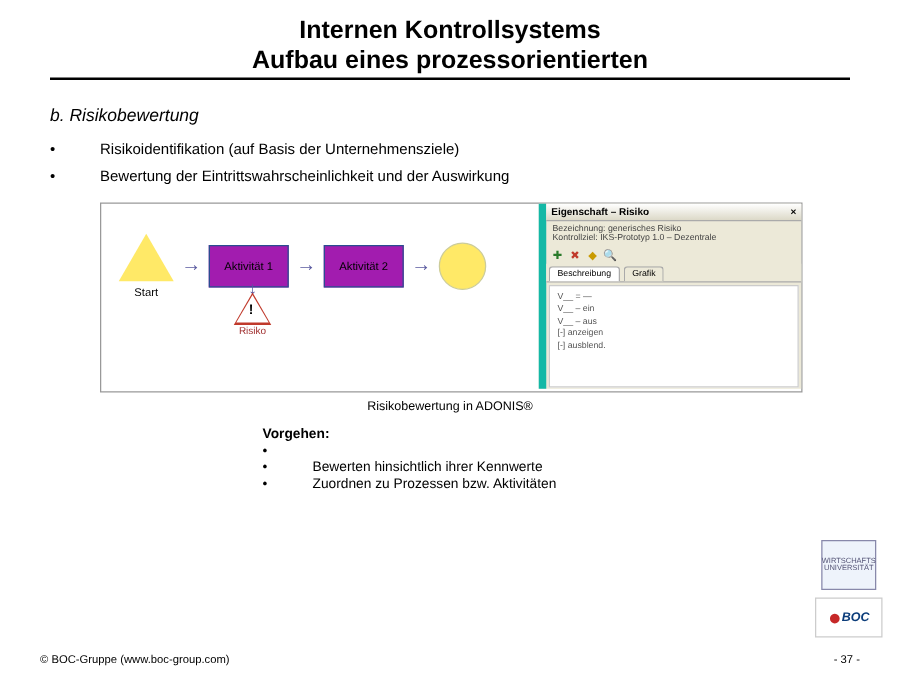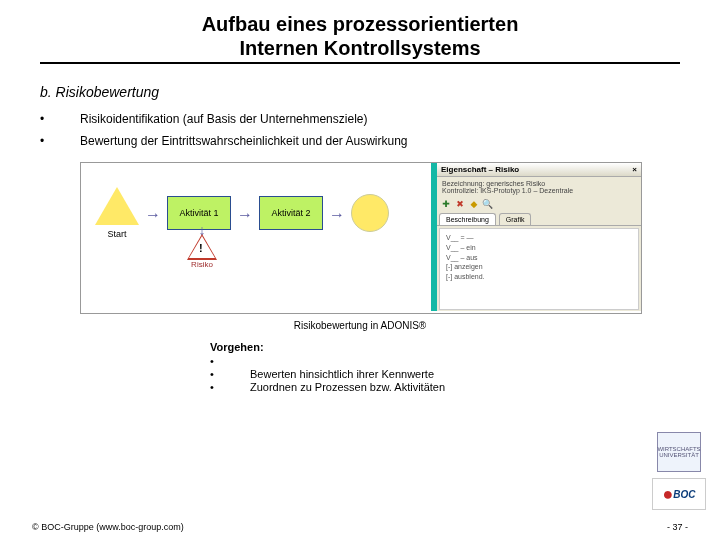--- a/index.html
+++ b/index.html
@@ -67,21 +67,21 @@
     position: relative;
   }
   .shape-label {
     font-size: 9px;
     text-align: center;
     margin-top: 4px;
   }
   .box {
     width: 62px;
     height: 32px;
-    background: #bef264;
+    background: #a21caf;
     border: 1px solid #2a4d90;
     display: flex;
     align-items: center;
     justify-content: center;
     font-size: 9px;
     color: #000;
   }
   .arrow {
     font-size: 16px;
     color: #5a5aa0;
@@ -244,22 +244,22 @@
     display:flex; align-items:center; justify-content:center;
     font-size:10px; font-weight:bold; font-style:italic;
   }
   .boc-dot { color:#c62828; font-size:18px; line-height:0; }
   .boc-text { color:#0b3c7a; }
 </style>
 </head>
 <body>
 
 <div class="title">
+  <div>Internen Kontrollsystems</div>
   <div>Aufbau eines prozessorientierten</div>
-  <div>Internen Kontrollsystems</div>
 </div>
 <div class="underline"></div>
 
 <div class="content">
   <div class="section">b. Risikobewertung</div>
 
   <div class="bullets">
     <div class="bullet-row">
       <div class="bullet-mark">•</div>
       <div>Risikoidentifikation (auf Basis der Unternehmensziele)</div>

